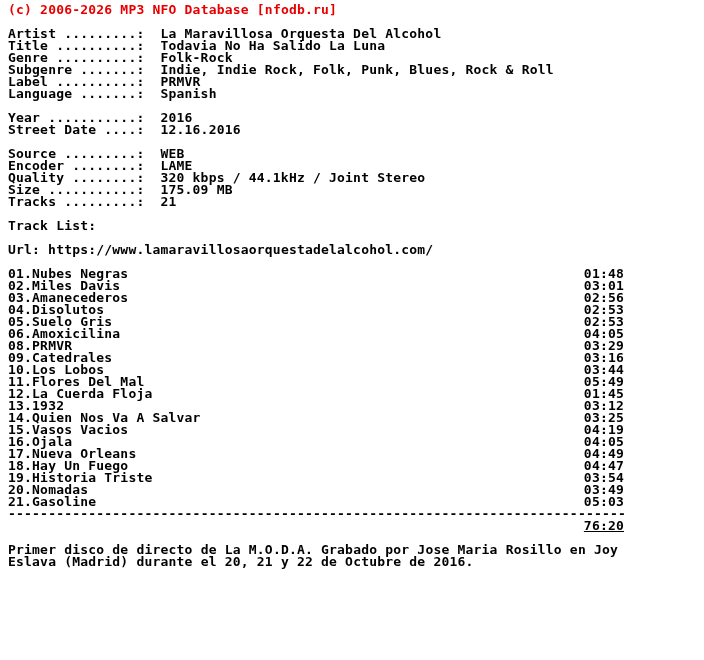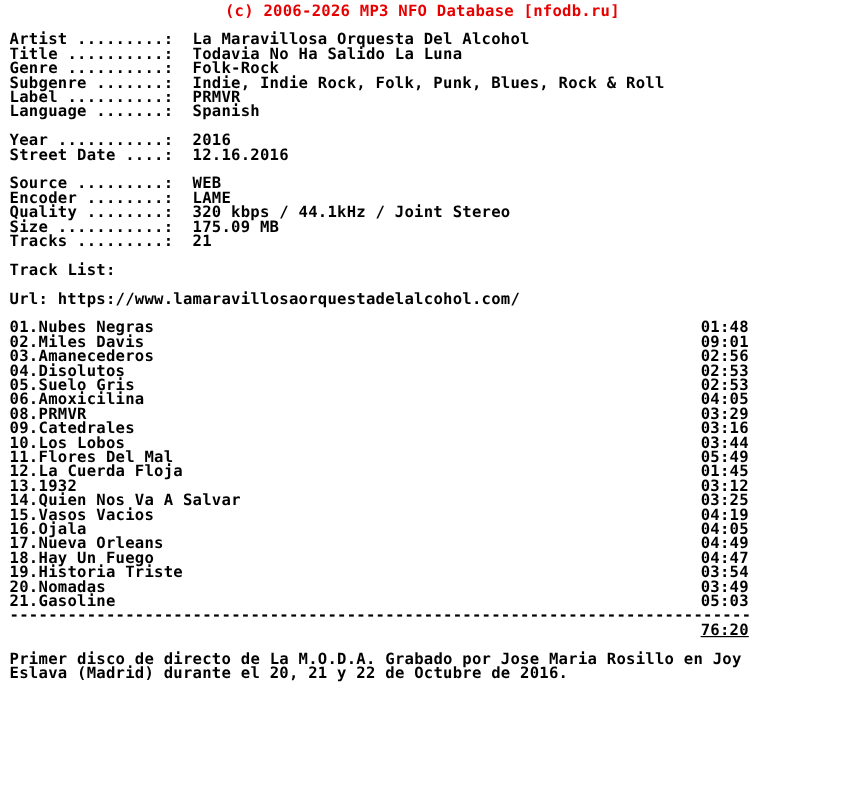--- a/index.html
+++ b/index.html
@@ -15,21 +15,20 @@
     font-size: 13px;
     font-weight: bold;
     line-height: 12px;
     letter-spacing: 0.2px;
     overflow: hidden;
   }
   .line { height: 12px; white-space: pre; }
   .gap  { margin-bottom: 12px; }
   .header-line {
     width: 688px;
-    text-align: center;
     color: #e80000;
   }
   .fgap { display: inline-block; width: 16px; }
   .ugap { display: inline-block; width: 8px; }
   .track-row {
     display: flex;
     justify-content: space-between;
     width: 616px;
   }
   .sep-line { width: 616px; overflow: hidden; }
@@ -79,21 +78,21 @@
 
 
   <div class="line gap">Track List:</div>
 
   <div class="line gap"><span>Url:</span><span class="ugap"></span><span>https://www.lamaravillosaorquestadelalcohol.com/</span></div>
 
   <div>
 
       <div class="line track-row"><span>01.Nubes Negras</span><span>01:48</span></div>
 
-      <div class="line track-row"><span>02.Miles Davis</span><span>09:01</span></div>
+      <div class="line track-row"><span>02.Miles Davis</span><span>03:01</span></div>
 
       <div class="line track-row"><span>03.Amanecederos</span><span>02:56</span></div>
 
       <div class="line track-row"><span>04.Disolutos</span><span>02:53</span></div>
 
       <div class="line track-row"><span>05.Suelo Gris</span><span>02:53</span></div>
 
       <div class="line track-row"><span>06.Amoxicilina</span><span>04:05</span></div>
 
 

